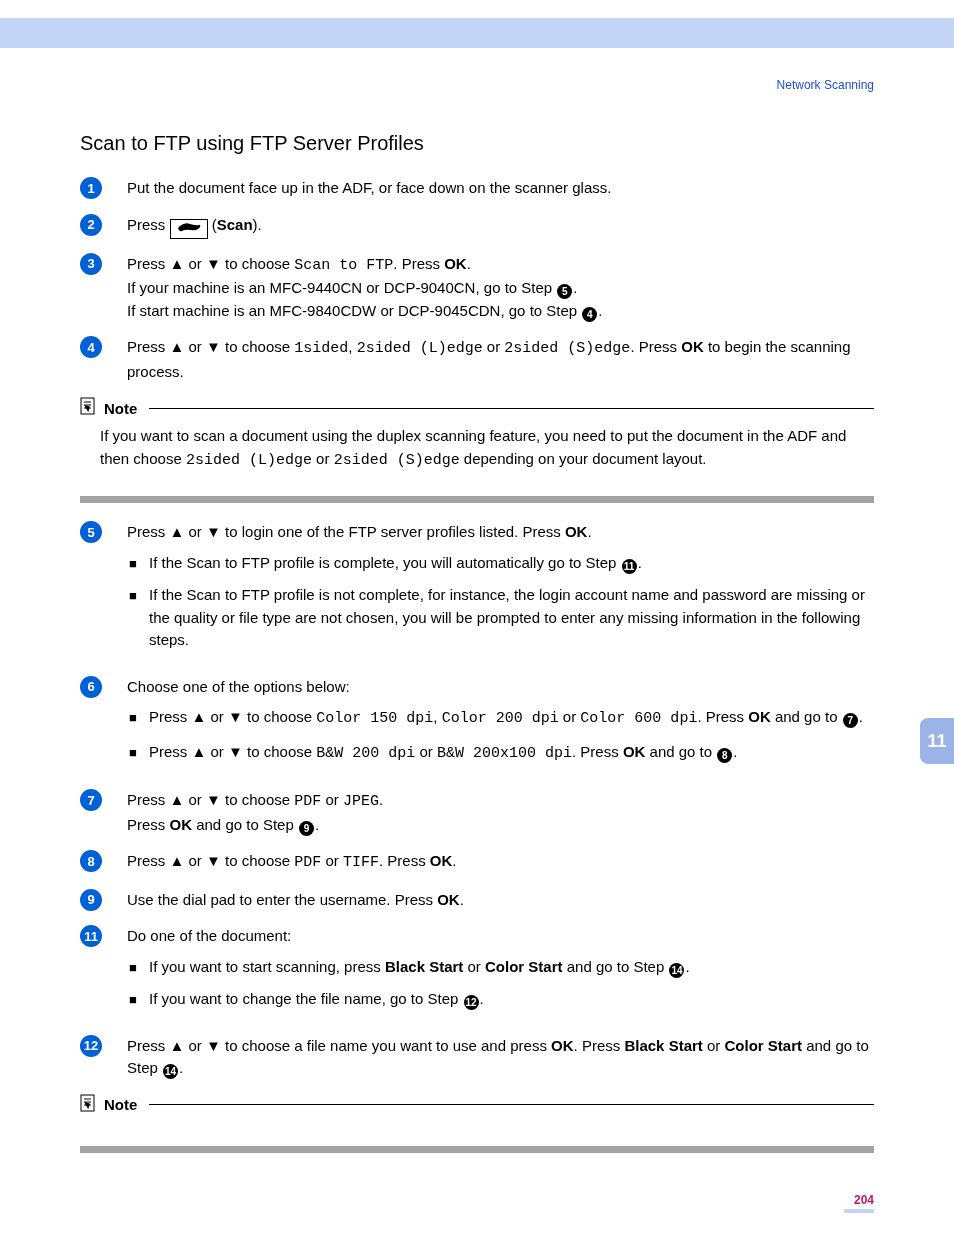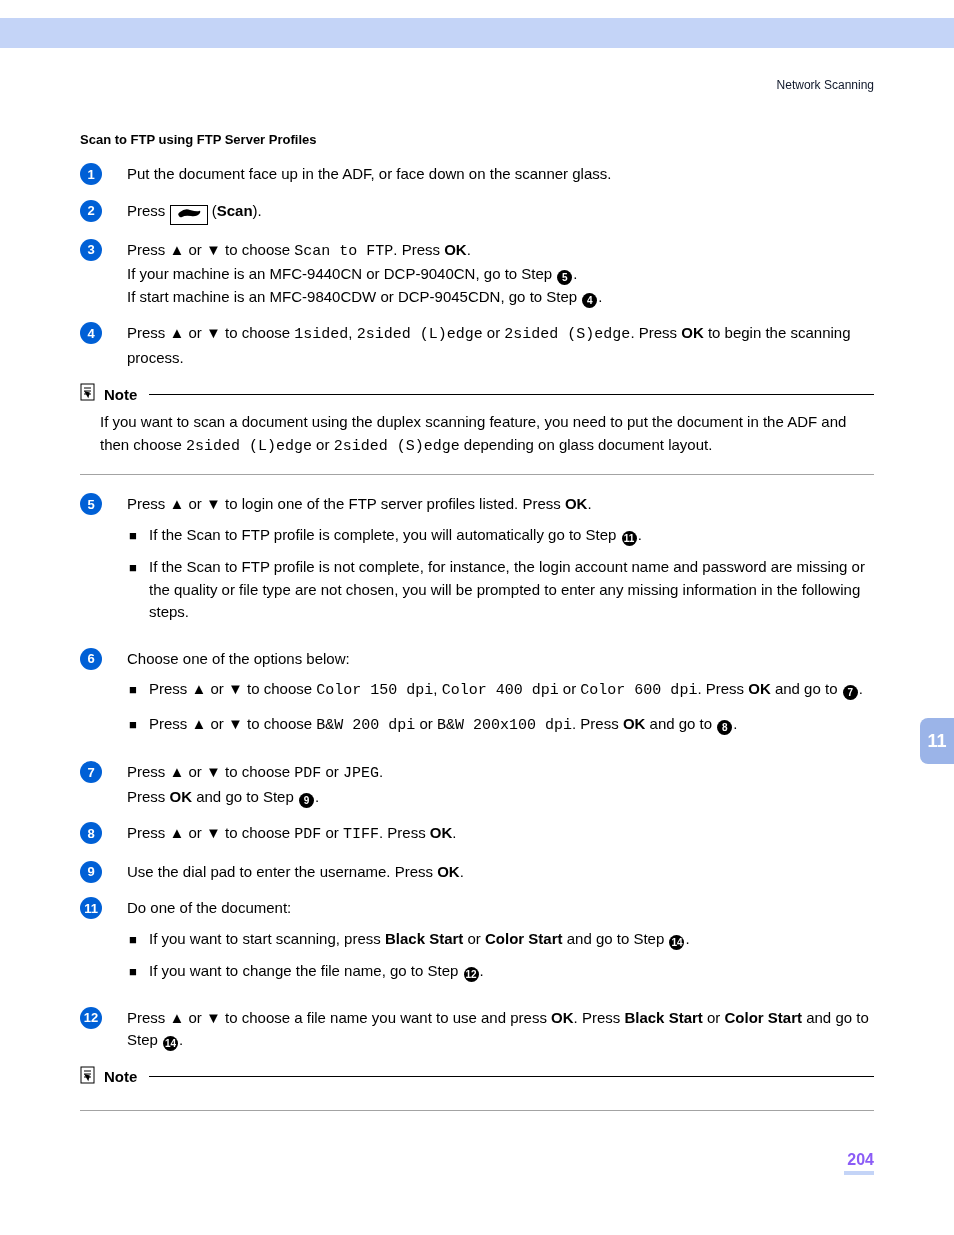--- a/index.html
+++ b/index.html
@@ -15,27 +15,27 @@
     height: 30px;
     background: #c4d4f7;
     margin: 18px 0 30px 0;
   }
   .content {
     padding: 0 80px 0 80px;
   }
   .breadcrumb {
     text-align: right;
     font-size: 12px;
-    color: #0f172a;
+    color: #1d4ed8;
     margin-bottom: 40px;
   }
   .heading {
-    font-size: 13px;
-    font-weight: bold;
-    margin-bottom: 16px;
+    font-size: 20px;
+    font-weight: normal;
+    margin-bottom: 22px;
   }
   .step {
     display: flex;
     align-items: flex-start;
     margin-bottom: 14px;
   }
   .step-num {
     flex: 0 0 22px;
     width: 22px;
     height: 22px;
@@ -98,22 +98,22 @@
     display: inline-block;
     border: 1px solid #000;
     padding: 0 4px;
     height: 18px;
     vertical-align: -4px;
     font-size: 15px;
     line-height: 18px;
   }
   .note-block {
     margin: 12px 0 18px 0;
-    border-bottom: 1px solid #a3a3a3;
-    padding-bottom: 16px;
+    border-bottom: 7px solid #a3a3a3;
+    padding-bottom: 24px;
   }
   .note-header {
     display: flex;
     align-items: center;
     margin-bottom: 6px;
   }
   .note-icon {
     flex: 0 0 auto;
     margin-right: 6px;
     font-size: 16px;
@@ -141,23 +141,23 @@
     font-weight: bold;
     width: 34px;
     height: 46px;
     display: flex;
     align-items: center;
     justify-content: center;
     border-radius: 8px 0 0 8px;
   }
   .page-num {
     text-align: right;
-    font-size: 16px;
-    font-weight: bold;
-    color: #8b5cf6;
+    font-size: 12px;
+    font-weight: bold;
+    color: #be185d;
     margin-top: 40px;
   }
   .page-rule {
     border-top: 4px solid #c4d4f7;
     width: 30px;
     height: 0;
     margin-left: auto;
     margin-top: 2px;
   }
   .wrapper {
@@ -216,21 +216,21 @@
               <line x1="4" y1="5" x2="11" y2="5" stroke="#000"></line>
               <line x1="4" y1="8" x2="11" y2="8" stroke="#000"></line>
               <line x1="4" y1="11" x2="11" y2="11" stroke="#000"></line>
               <path d="M11 2 L17 8 L11 14" fill="#000" transform="translate(-1,3) rotate(-30 13 8) scale(0.7)"></path>
             </svg>
       </span>
       <span class="note-label">Note</span>
       <div class="note-rule"></div>
     </div>
     <div class="note-body">
-      <span>If you want to scan a document using the duplex scanning feature, you need to put the document in the ADF and then choose </span><span class="mono">2sided (L)edge</span><span> or </span><span class="mono">2sided (S)edge</span><span> depending on glass document layout.</span>
+      <span>If you want to scan a document using the duplex scanning feature, you need to put the document in the ADF and then choose </span><span class="mono">2sided (L)edge</span><span> or </span><span class="mono">2sided (S)edge</span><span> depending on your document layout.</span>
     </div>
   </div>
 
   <div class="step">
     <span class="step-num">5</span>
     <div class="step-body">
       <span>Press ▲ or ▼ to login one of the FTP server profiles listed.  Press </span><span class="bold">OK</span><span>.</span>
       <div class="sub-list">
         <div class="sub-item">
           <span class="sub-bullet">■</span>
@@ -247,21 +247,21 @@
   </div>
 
   <div class="step">
     <span class="step-num">6</span>
     <div class="step-body">
       <span>Choose one of the options below:</span>
       <div class="sub-list">
         <div class="sub-item">
           <span class="sub-bullet">■</span>
           <div class="sub-body">
-            <span>Press ▲ or ▼ to choose </span><span class="mono">Color 150 dpi</span><span>, </span><span class="mono">Color 400 dpi</span><span> or </span><span class="mono">Color 600 dpi</span><span>. Press </span><span class="bold">OK</span><span> and go to </span><span class="ref-circle">7</span><span>.</span>
+            <span>Press ▲ or ▼ to choose </span><span class="mono">Color 150 dpi</span><span>, </span><span class="mono">Color 200 dpi</span><span> or </span><span class="mono">Color 600 dpi</span><span>. Press </span><span class="bold">OK</span><span> and go to </span><span class="ref-circle">7</span><span>.</span>
           </div>
         </div>
         <div class="sub-item">
           <span class="sub-bullet">■</span>
           <div class="sub-body">
             <span>Press ▲ or ▼ to choose </span><span class="mono">B&amp;W 200 dpi</span><span> or </span><span class="mono">B&amp;W 200x100 dpi</span><span>. Press </span><span class="bold">OK</span><span> and go to </span><span class="ref-circle">8</span><span>.</span>
           </div>
         </div>
       </div>
     </div>

